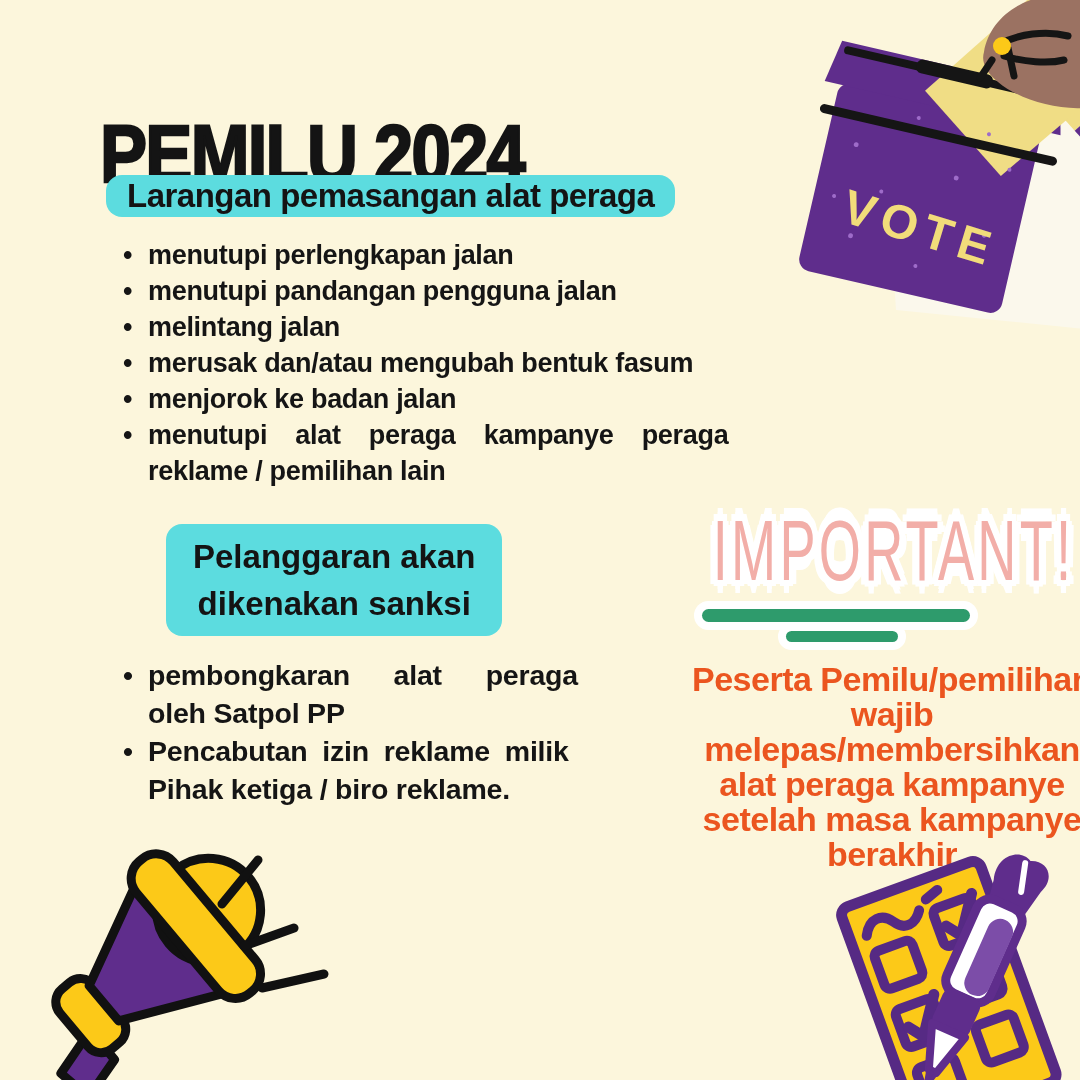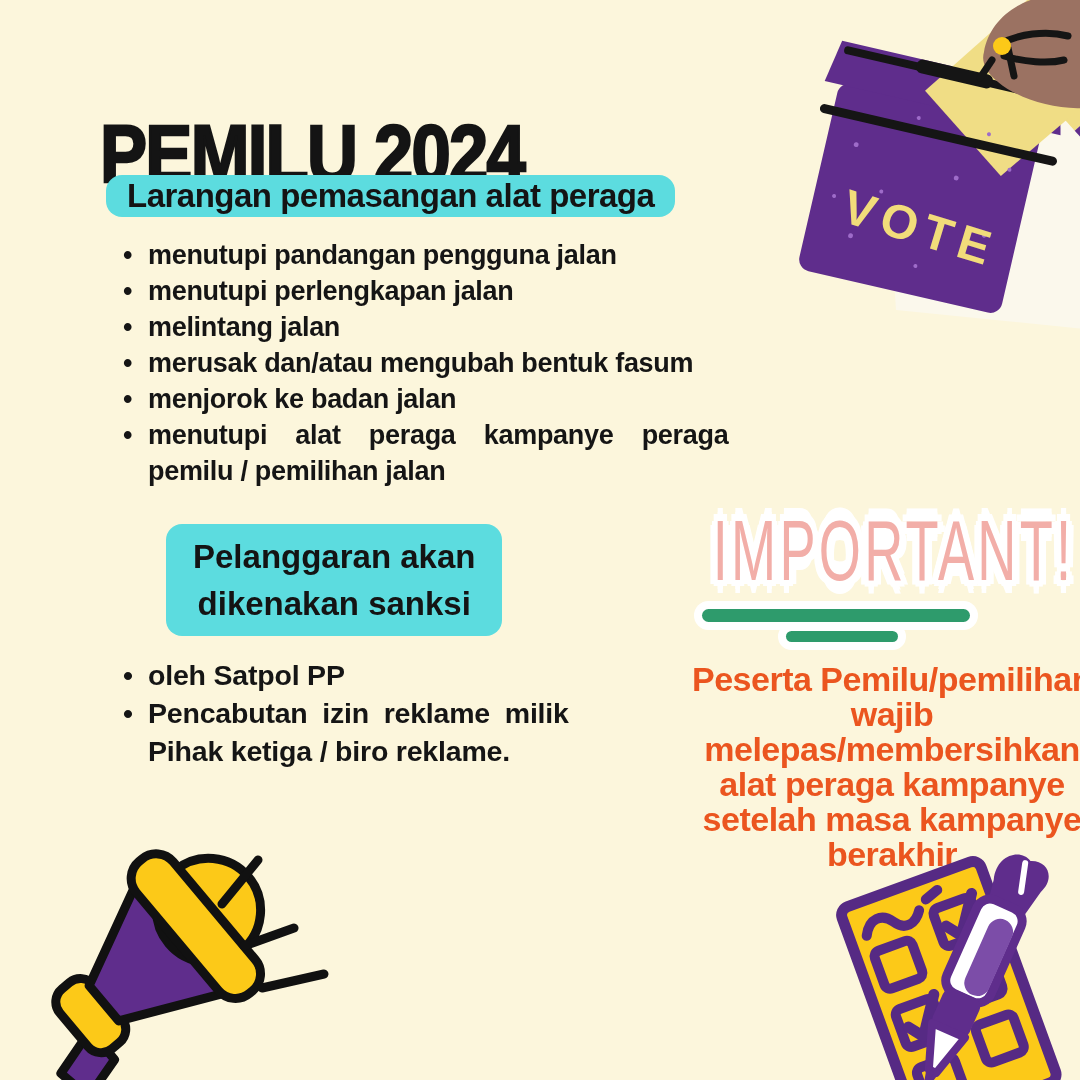--- a/index.html
+++ b/index.html
@@ -106,45 +106,46 @@
 <body>
 
 <div class="stage">
 
   <h1 class="title">PEMILU 2024</h1>
 
   <div class="cyan-box one">Larangan pemasangan alat peraga</div>
 
   <ul class="blist one">
     <li>
+        <span>menutupi perlengkapan jalan</span>
+      </li>
+    <li>
         <span>menutupi pandangan pengguna jalan</span>
       </li>
     <li>
-        <span>menutupi perlengkapan jalan</span>
-      </li>
-    <li>
         <span>melintang jalan</span>
       </li>
     <li>
         <span>merusak dan/atau mengubah bentuk fasum</span>
       </li>
     <li>
         <span>menjorok ke badan jalan</span>
       </li>
     <li>
       <span class="stretch-a">menutupi alat peraga kampanye peraga</span>
-      <span>pemilu / pemilihan jalan</span>
+      <span>reklame / pemilihan lain</span>
     </li>
   </ul>
 
   <div class="cyan-box two">Pelanggaran akan
 dikenakan sanksi</div>
 
   <ul class="blist two">
     <li>
+      <span class="stretch-b">pembongkaran alat peraga</span>
       <span>oleh Satpol PP</span>
     </li>
     <li>
       <span class="stretch-c">Pencabutan izin reklame milik</span>
       <span>Pihak ketiga / biro reklame.</span>
     </li>
   </ul>
 
   <div class="important-wrap">
     <div class="important-text">IMPORTANT!</div>

